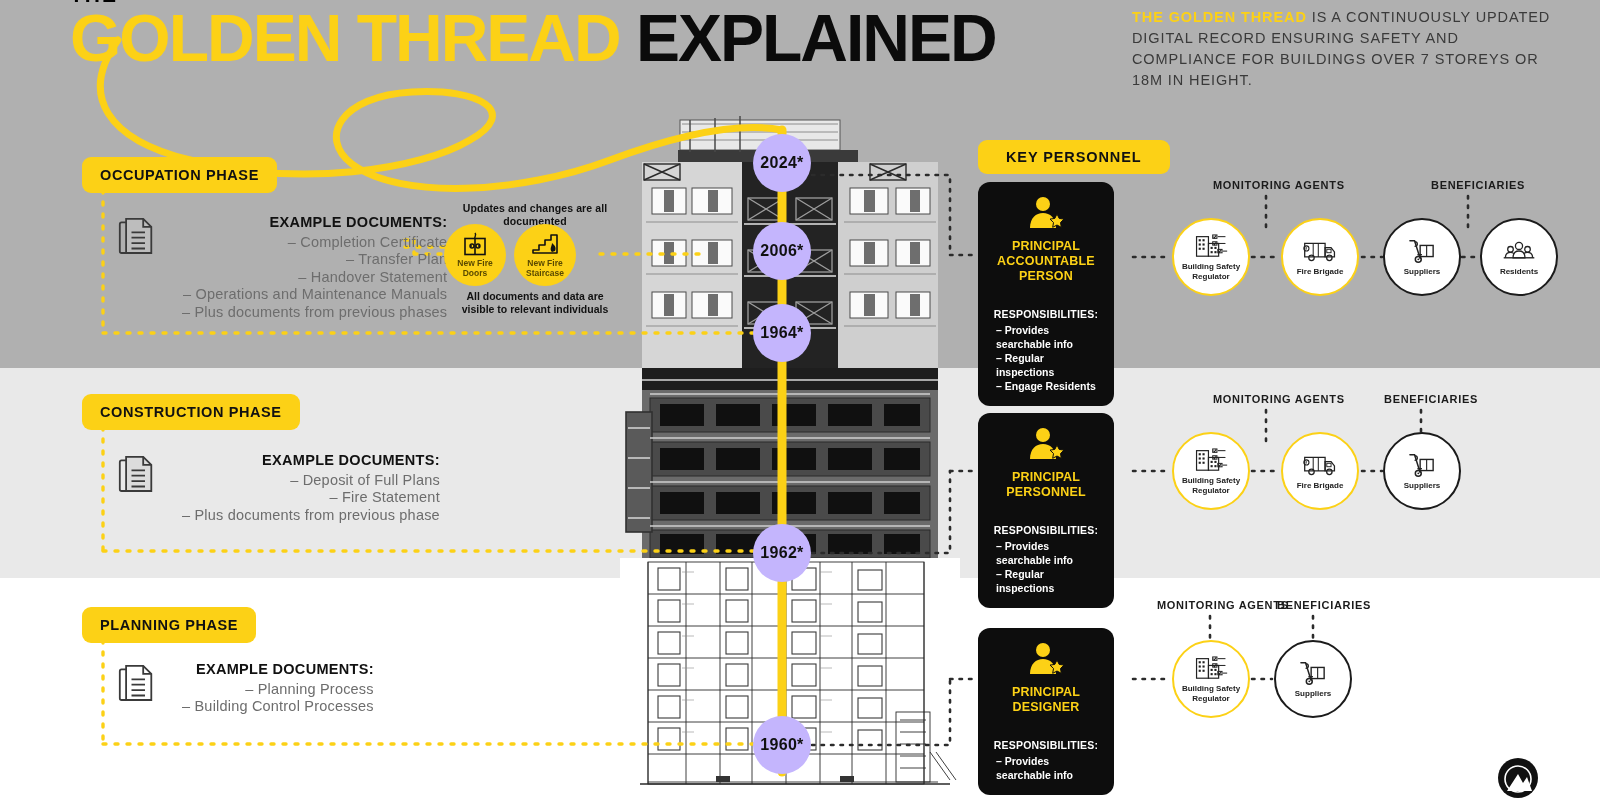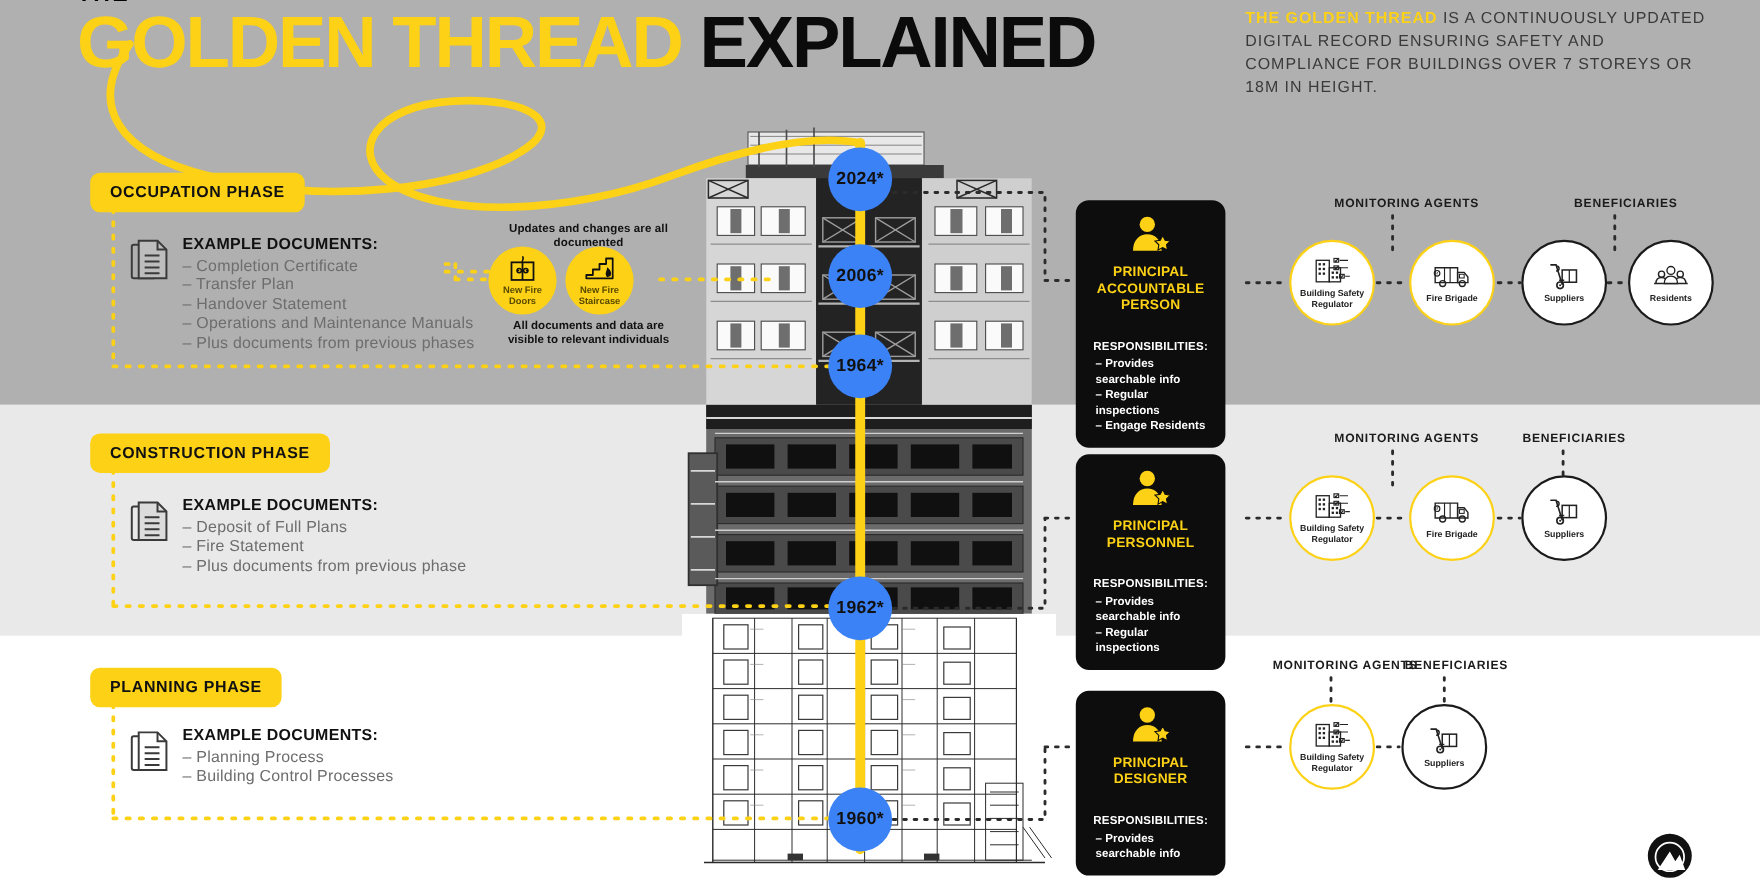--- a/index.html
+++ b/index.html
@@ -40,21 +40,21 @@
           letter-spacing:0.6px; padding:10px 18px; white-space:nowrap; }
   .pill-occupation   { left:82px; top:157px; }
   .pill-construction { left:82px; top:394px; }
   .pill-planning     { left:82px; top:607px; }
 
   .pill-key { position:absolute; left:978px; top:140px; background:#FCD116;
               color:#111; border-radius:9px; font-weight:bold; font-size:14.5px;
               letter-spacing:0.9px; padding:9px 28px; white-space:nowrap; }
 
   
-  .docblock { position:absolute; display:flex; gap:12px; align-items:flex-start; }
+  .docblock { position:absolute; display:flex; gap:28px; align-items:flex-start;text-align:right; }
   .doc-occupation   { left:118px; top:214px; }
   .doc-construction { left:118px; top:452px; }
   .doc-planning     { left:118px; top:661px; }
   .doc-icon { width:36px; flex:0 0 36px; margin-top:3px; }
   .doc-text { font-size:14.5px; line-height:17.5px; }
   .doc-title { font-weight:bold; color:#111; font-size:14.5px; letter-spacing:0.3px;
                margin-bottom:2px; }
   .doc-li { color:#6d6d6d; font-size:14.5px; letter-spacing:0.2px; }
 
   
@@ -69,21 +69,21 @@
                  text-align:center; line-height:10px; margin-top:2px; }
   .updates-note { position:absolute; left:450px; top:290px; width:170px;
                   text-align:center; font-size:10.5px; font-weight:bold;
                   color:#111; line-height:13px; }
 
   
   .building { position:absolute; left:620px; top:112px; width:340px; height:688px; }
 
   
   .ycap { position:absolute; width:58px; height:58px; border-radius:50%;
-          background:#3b82f6; color:#111; font-weight:bold; font-size:16px;
+          background:#c4b5fd; color:#111; font-weight:bold; font-size:16px;
           display:flex; align-items:center; justify-content:center;
           letter-spacing:0.3px; }
 
   
   .pcard { position:absolute; background:#0d0d0d; border-radius:12px;
            width:136px; color:#fff; padding:14px 10px 13px; text-align:center; }
   .pcard-name { color:#FCD116; font-weight:bold; font-size:12.5px;
                 line-height:15px; letter-spacing:0.2px; margin:5px 0 7px; }
   .pcard-resp-h { font-weight:bold; font-size:10.5px; letter-spacing:0.2px;
                   margin-bottom:3px;margin-top:24px; }
@@ -446,20 +446,21 @@
     </div>
   </div>
   <div class="updates-note">All documents and data are visible to relevant individuals</div>
 
   <div class="ycap" style="left:753px; top:134px;">2024*</div>
   <div class="ycap" style="left:753px; top:222px;">2006*</div>
   <div class="ycap" style="left:753px; top:304px;">1964*</div>
   <div class="ycap" style="left:753px; top:524px;">1962*</div>
   <div class="ycap" style="left:753px; top:716px;">1960*</div>
 
+  <div class="pill-key">KEY PERSONNEL</div>
 
   <div class="pcard" style="left:978px; top:182px;">
     <svg class="person-ico" viewBox="0 0 40 34">
       <circle cx="17" cy="8" r="7" fill="#FCD116"></circle>
       <path d="M4 32 C 4 22, 10 17, 17 17 C 24 17, 30 22, 30 32 Z" fill="#FCD116"></path>
       <path d="M31 18 L33.2 22.4 L38 23.1 L34.5 26.5 L35.3 31.3 L31 29 L26.7 31.3 L27.5 26.5 L24 23.1 L28.8 22.4 Z" fill="#FCD116" stroke="#0d0d0d" stroke-width="1"></path>
     </svg>
     <div class="pcard-name">PRINCIPAL ACCOUNTABLE PERSON</div>
     <div class="pcard-resp-h">RESPONSIBILITIES:</div>
     <div class="pcard-li">– Provides searchable info</div>

